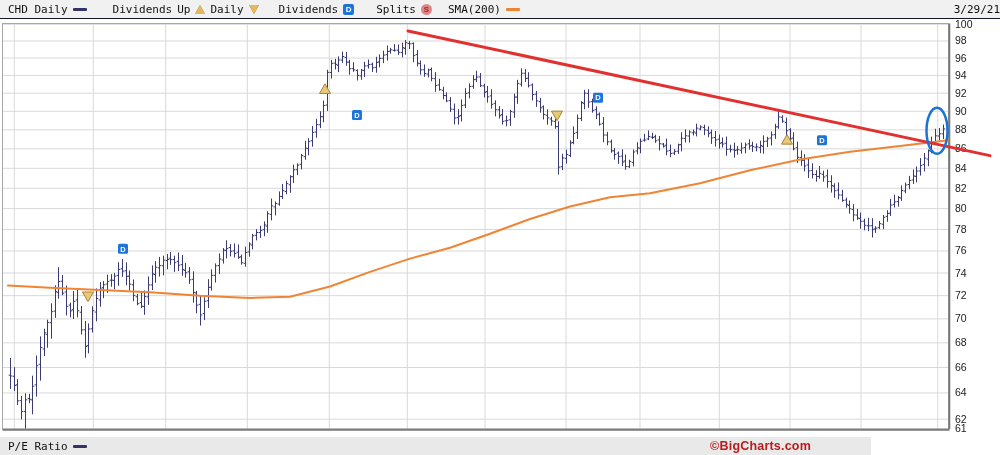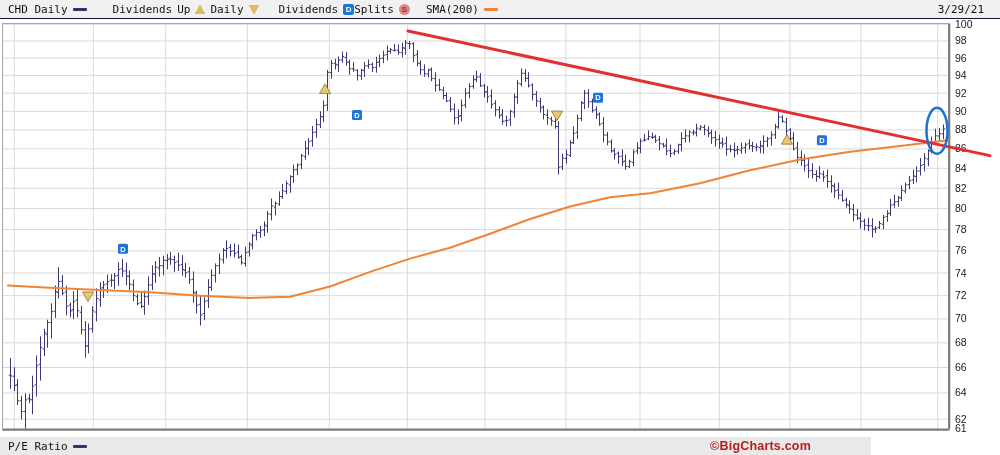--- a/index.html
+++ b/index.html
@@ -55,29 +55,29 @@
     <span>Dividends</span>
     <span>Up</span>
     <span class="tri-up"></span>
     <span>Daily</span>
     <span class="tri-dn"></span>
   </div>
   <div class="hitem" style="margin-left:20px">
     <span>Dividends</span>
     <span class="dbadge">D</span>
   </div>
-  <div class="hitem" style="">
+  <div class="hitem" style="margin-left:22px">
     <span>Splits</span>
     <span class="sbadge">S</span>
   </div>
   <div class="hitem" style="margin-left:16px">
     <span>SMA(200)</span>
     <span class="dash" style="background:#f08435"></span>
   </div>
-  <div class="hitem" style="margin-left:auto;margin-right:16px">
+  <div class="hitem" style="margin-left:auto;margin-right:0">
     <span>3/29/21</span>
   </div>
 </div>
 
 <svg id="chart-svg" width="1000" height="437">
     <g>
       <line x1="2.5" x2="948.5" y1="24.3" y2="24.3" stroke="#d9d9d9" stroke-width="1"></line>
       <line x1="2.5" x2="948.5" y1="40.98743624427108" y2="40.98743624427108" stroke="#d9d9d9" stroke-width="1"></line>
       <line x1="2.5" x2="948.5" y1="58.0189674737308" y2="58.0189674737308" stroke="#d9d9d9" stroke-width="1"></line>
       <line x1="2.5" x2="948.5" y1="75.40908347114024" y2="75.40908347114024" stroke="#d9d9d9" stroke-width="1"></line>

